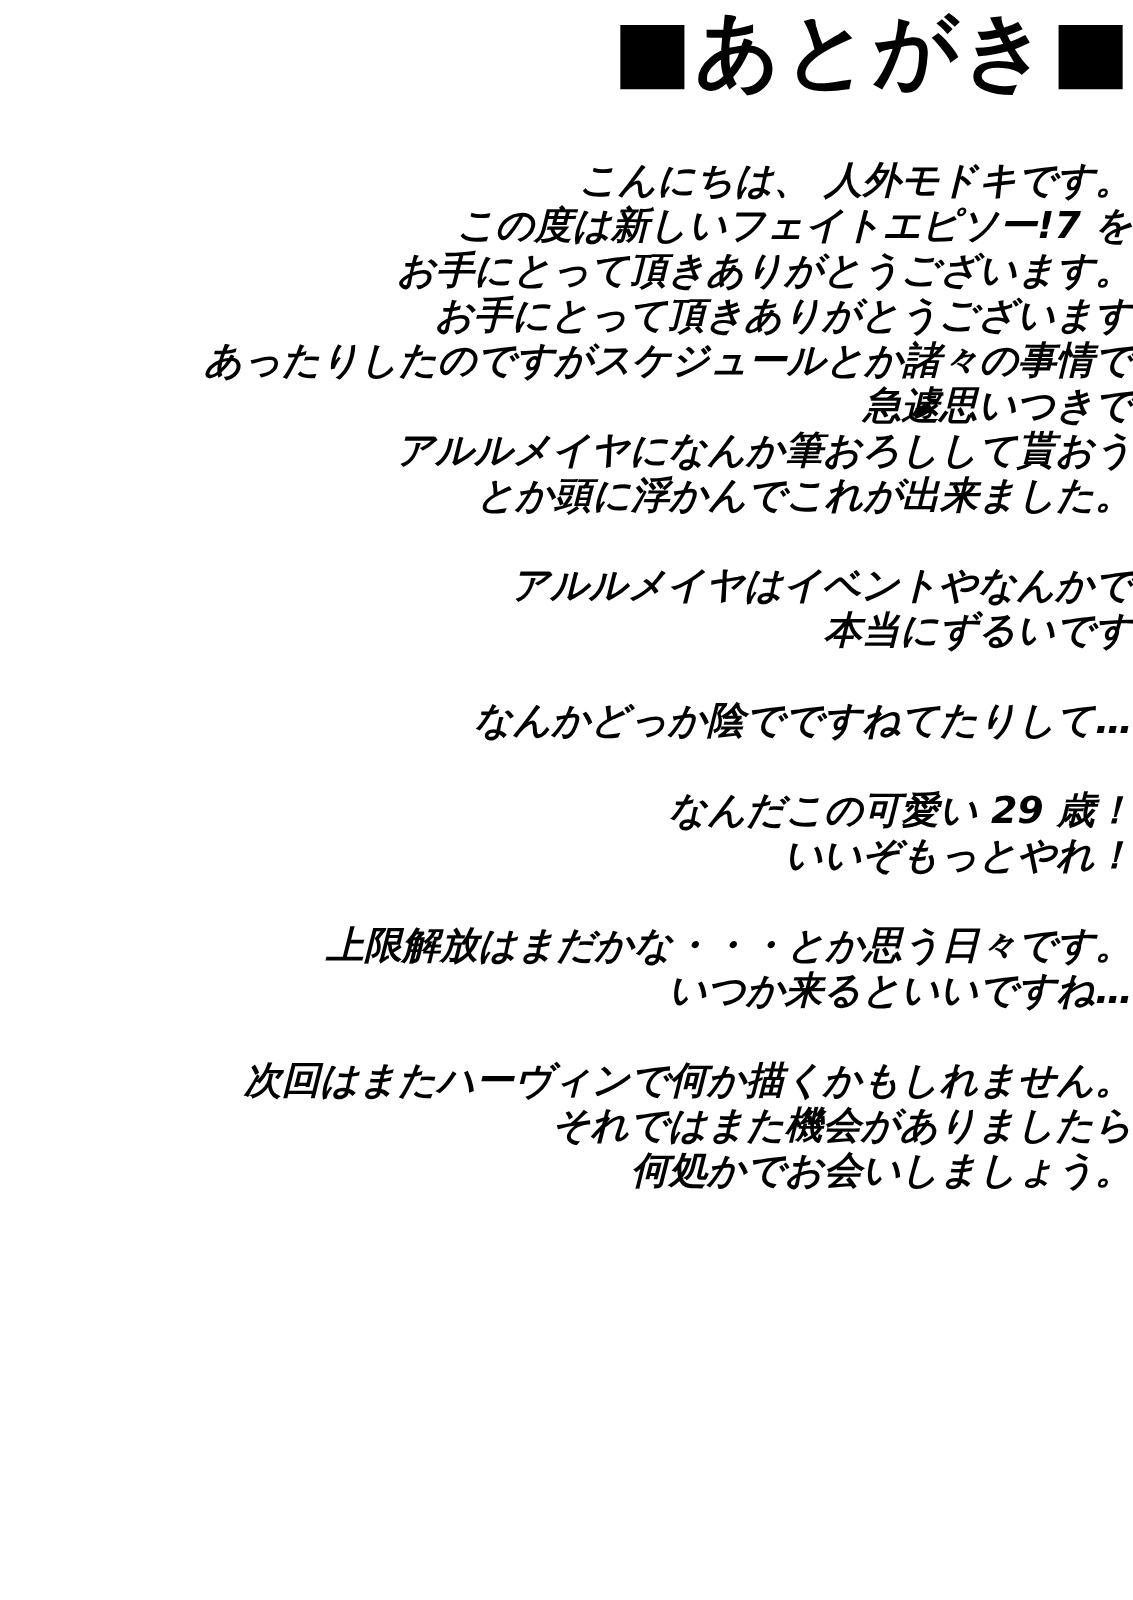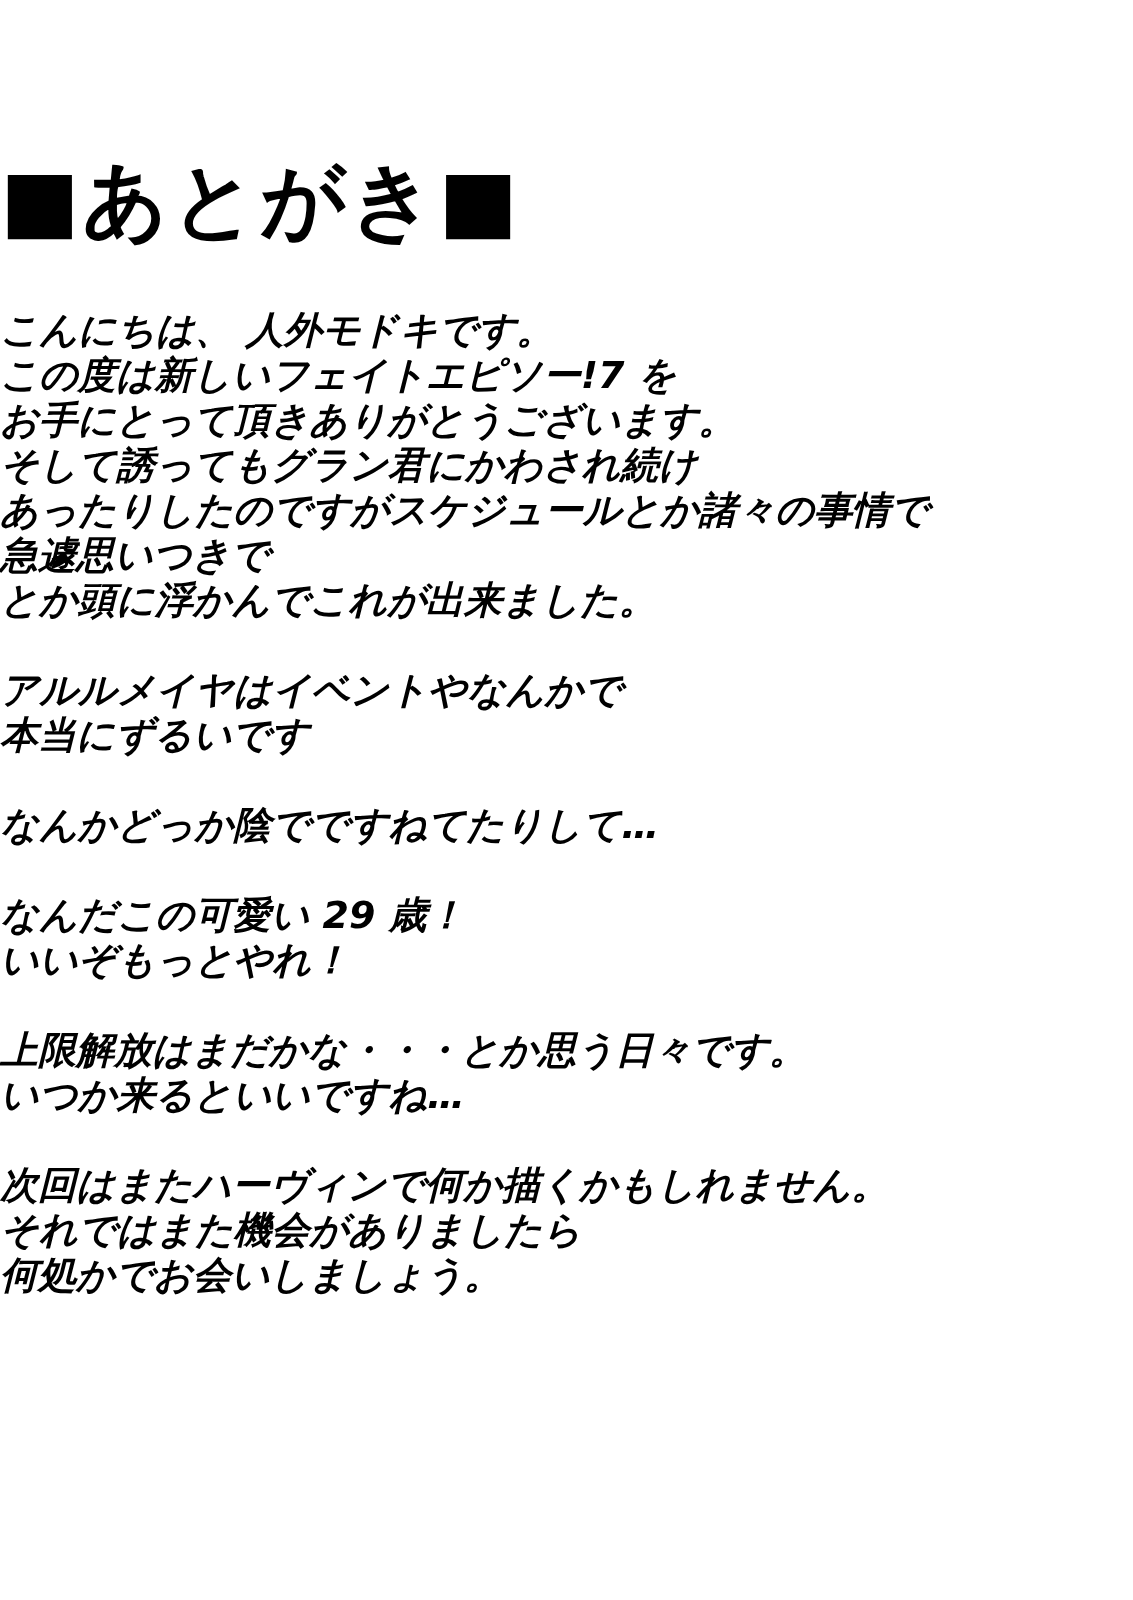--- a/index.html
+++ b/index.html
@@ -12,22 +12,21 @@
     background: #ffffff;
     color: #000000;
     font-family: "DejaVu Sans", sans-serif;
     font-weight: bold;
     overflow: hidden;
   }
   .page {
     width: 1133px;
     height: 1600px;
     box-sizing: border-box;
-    padding-top: 150px;
-    text-align: left;
+    text-align: right;
   }
   .title {
     font-size: 84px;
     line-height: 100px;
     margin: 0 0 58px 0;
     letter-spacing: 3px;
     font-weight: bold;
   }
   .body-text {
     font-size: 38px;
@@ -44,23 +43,24 @@
 </head>
 <body>
 
 <div class="page">
   <h1 class="title">■あとがき■</h1>
   <div class="body-text" id="paragraphs">
       <div class="paragraph">
         <div class="line">こんにちは、 人外モドキです。</div>
         <div class="line">この度は新しいフェイトエピソー!7 を</div>
         <div class="line">お手にとって頂きありがとうございます。</div>
-        <div class="line">そして誘ってもグラン君にかわされ続け</div>
+        <div class="line">お手にとって頂きありがとうございます</div>
         <div class="line">あったりしたのですがスケジュールとか諸々の事情で</div>
         <div class="line">急遽思いつきで</div>
+        <div class="line">アルルメイヤになんか筆おろしして貰おう</div>
         <div class="line">とか頭に浮かんでこれが出来ました。</div>
       </div>
       <div class="paragraph">
         <div class="line">アルルメイヤはイベントやなんかで</div>
         <div class="line">本当にずるいです</div>
       </div>
       <div class="paragraph">
         <div class="line">なんかどっか陰でですねてたりして…</div>
       </div>
       <div class="paragraph">

